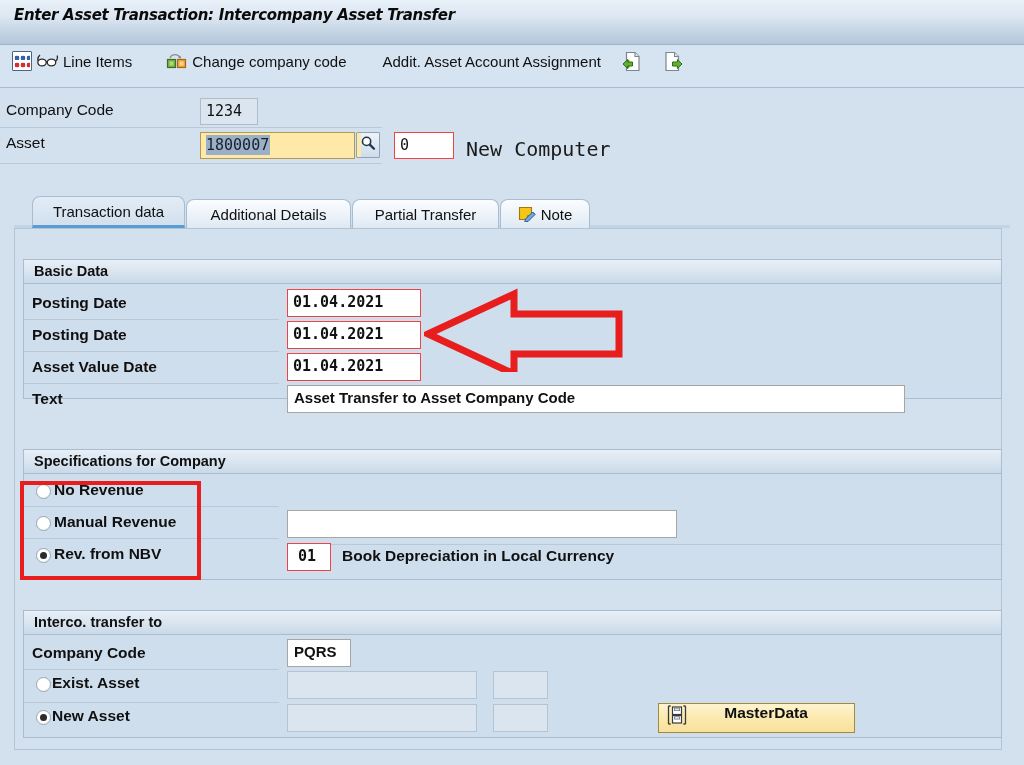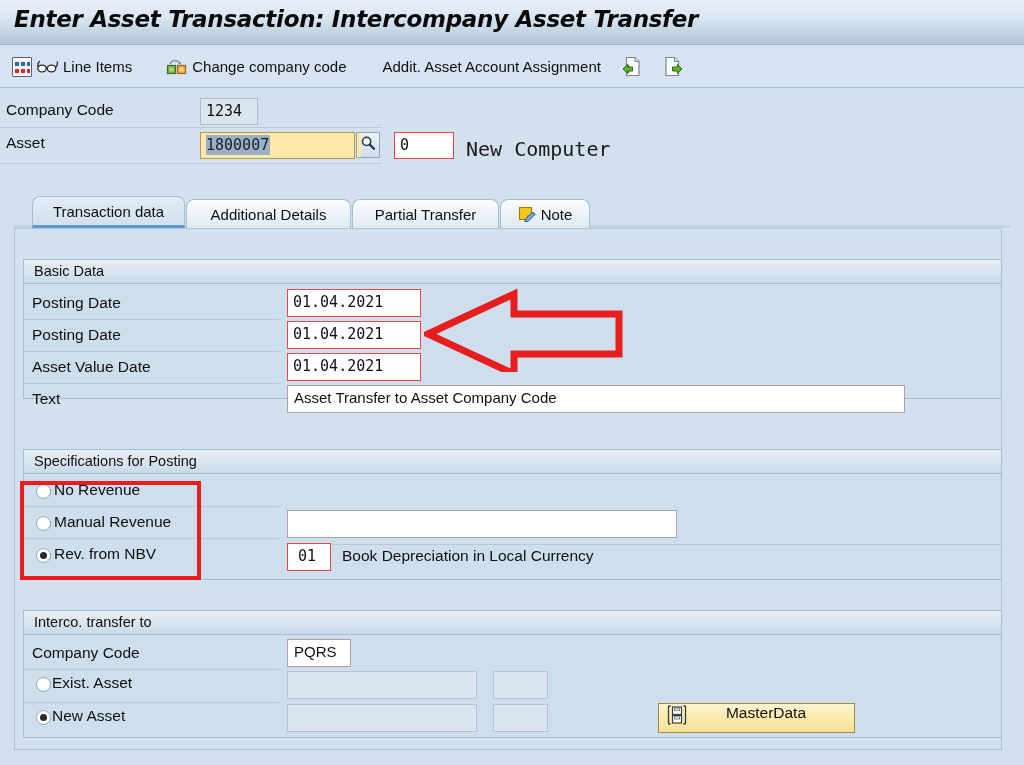--- a/index.html
+++ b/index.html
@@ -16,31 +16,31 @@
 
   
   .titlebar {
     position: absolute; left: 0; top: 0; width: 1024px; height: 45px;
     background: linear-gradient(to bottom, #e8f0f8 0%, #dde8f3 35%, #c3d3e3 75%, #b5c6d9 100%);
     border-bottom: 1px solid #9fb4cb;
   }
   .titlebar .title {
     position: absolute; left: 14px; top: 6px;
     font-family: "DejaVu Sans", sans-serif;
-    font-size: 23px; font-weight: bold; font-style: italic;
+    font-size: 15px; font-weight: bold; font-style: italic;
     color: #0a0a0a; letter-spacing: -0.3px;
     white-space: nowrap;
   }
 
   
   .toolbar {
     position: absolute; left: 0; top: 46px; width: 1024px; height: 42px;
     background: #d6e3f0;
     border-bottom: 1px solid #a9bdd2;
-    display: flex; align-items: center;
+    display: flex; align-items: flex-start;
   }
   .tb-btn {
     display: flex; align-items: center; height: 30px;
     padding: 0 6px; margin-left: 4px; cursor: default;
     font-size: 15px; color: #101010; white-space: nowrap;
   }
   .tb-btn:first-child { margin-left: 6px; }
   .tb-label { margin-left: 2px; }
   .tb-gap { width: 18px; }
 
@@ -129,20 +129,21 @@
     height: 32px;
     font-weight: normal;
   }
   .note-ic { width: 19px; height: 16px; margin-right: 4px; flex: none; }
 
   
   .panel {
     position: absolute; left: 14px; top: 228px; width: 988px; height: 522px;
     background: #d3e0ed;
     border: 1px solid #b3c4d5;
+    font-weight: bold;
   }
 
   .group { position: absolute; left: 8px; width: 979px; background: #cfdeec; border: 1px solid #aabdd0; }
   .group-hdr {
     height: 24px;
     background: linear-gradient(to bottom, #e7eff7 0%, #dae5f0 50%, #c9d9e8 100%);
     border-bottom: 1px solid #aabdd0;
     font-size: 14.5px; color: #101010;
     padding: 3px 0 0 10px;
   }
@@ -337,21 +338,21 @@
 
         <div class="row">
           <span class="rlabel" style="left:8px; top:106px;">Text</span>
           <div class="txtfld" style="left:263px; top:101px; width:618px; height:28px;">Asset Transfer to Asset Company Code</div>
         </div>
 
       </div>
     </div>
 
     <div class="group" style="top:220px; height:131px;">
-      <div class="group-hdr">Specifications for Posting</div>
+      <div class="group-hdr">Specifications for Company</div>
       <div class="group-body" style="height:105px;">
 
         <div class="row">
           <span class="radio" style="left:12px; top:10px;"></span>
           <span class="rlabel" style="left:30px; top:7px;">No Revenue</span>
           <div class="rrule" style="left:0; top:32px; width:255px;"></div>
         </div>
 
         <div class="row">
           <span class="radio" style="left:12px; top:42px;"></span>

